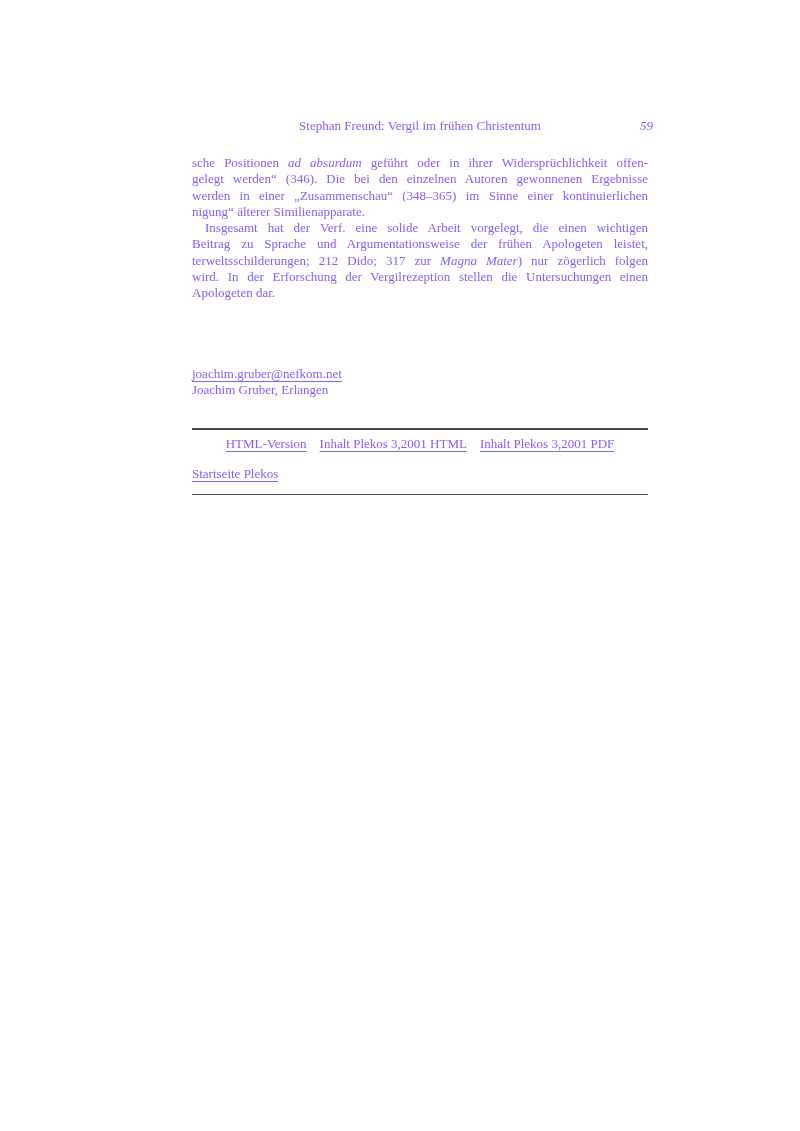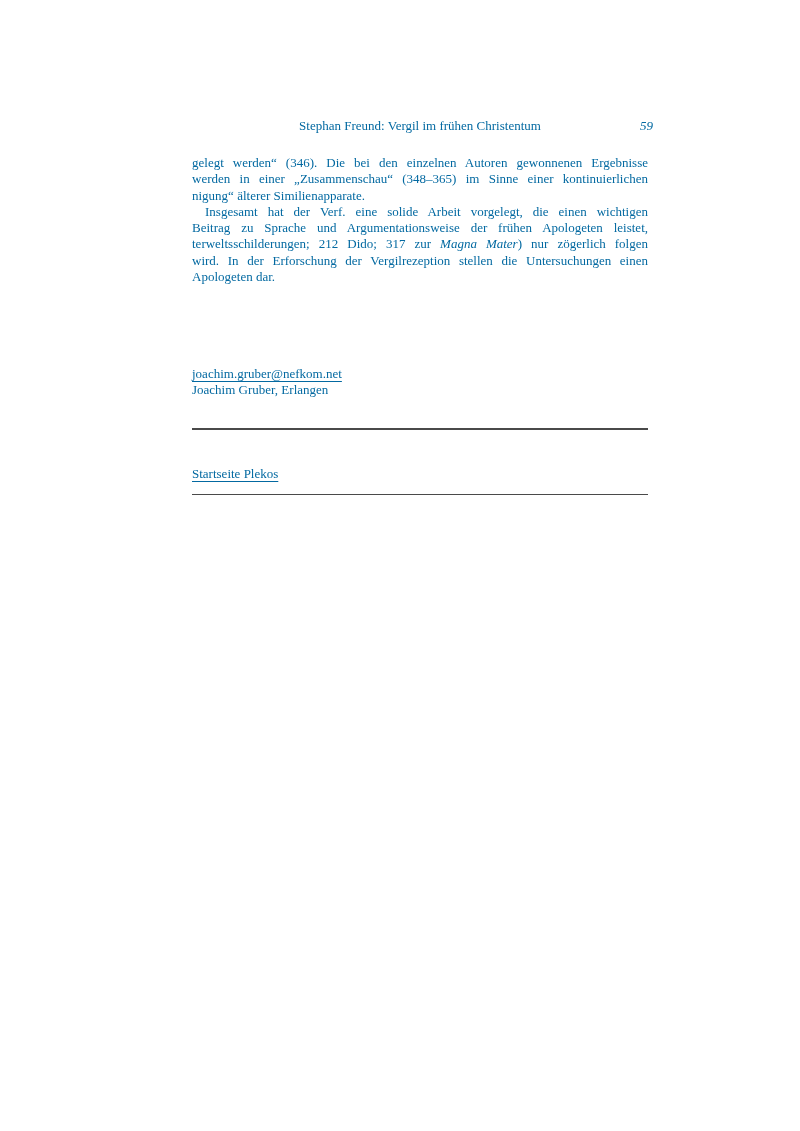--- a/index.html
+++ b/index.html
@@ -6,21 +6,21 @@
     margin: 0;
     padding: 0;
     background: #ffffff;
   }
   .page {
     position: relative;
     width: 800px;
     height: 1131px;
     background: #ffffff;
     font-family: "Liberation Serif", "DejaVu Serif", serif;
-    color: #0369a1;
+    color: #8b5cf6;
     overflow: hidden;
   }
   .content {
     position: absolute;
     left: 192px;
     top: 0;
     width: 456px;
     height: 1131px;
     font-size: 13px;
     line-height: 16.25px;
@@ -98,38 +98,44 @@
 
 <div class="page">
   <div class="content">
 
     <div class="running-head">
       <span>Stephan Freund: Vergil im frühen Christentum</span>
       <span class="page-number">59</span>
     </div>
 
     <div class="body-text">
+      <div class="line j"><span>sche Positionen </span><i>ad absurdum</i><span> geführt oder in ihrer Widersprüchlichkeit offen-</span></div>
       <div class="line j">gelegt werden“ (346). Die bei den einzelnen Autoren gewonnenen Ergebnisse</div>
       <div class="line j">werden in einer „Zusammenschau“ (348–365) im Sinne einer kontinuierlichen</div>
       <div class="line">nigung“ älterer Similienapparate.</div>
 
       <div class="line j indent">Insgesamt hat der Verf. eine solide Arbeit vorgelegt, die einen wichtigen</div>
       <div class="line j">Beitrag zu Sprache und Argumentationsweise der frühen Apologeten leistet,</div>
       <div class="line j"><span>terweltsschilderungen; 212 Dido; 317 zur </span><i>Magna Mater</i><span>) nur zögerlich folgen</span></div>
       <div class="line j">wird. In der Erforschung der Vergilrezeption stellen die Untersuchungen einen</div>
       <div class="line">Apologeten dar.</div>
     </div>
 
     <div class="signature">
       <div class="line"><a class="link">joachim.gruber@nefkom.net</a></div>
       <div class="line">Joachim Gruber, Erlangen</div>
     </div>
 
     <div class="rule rule-top"></div>
 
+    <div class="links-row">
+      <a class="link">HTML-Version</a>
+      <a class="link">Inhalt Plekos 3,2001 HTML</a>
+      <a class="link">Inhalt Plekos 3,2001 PDF</a>
+    </div>
 
     <div class="startseite-row">
       <a class="link">Startseite Plekos</a>
     </div>
 
     <div class="rule rule-bottom"></div>
 
   </div>
 </div>
 

